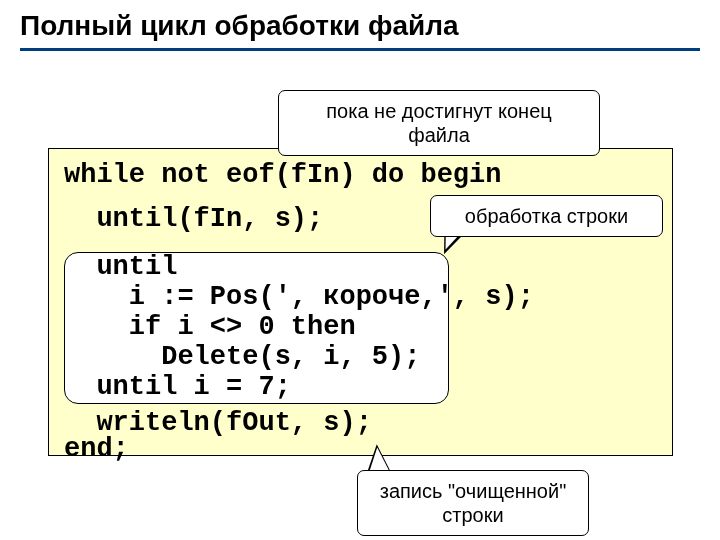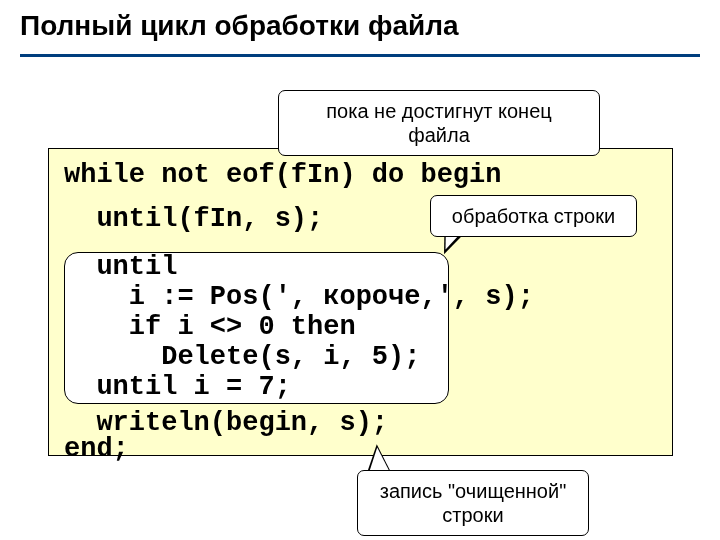--- a/index.html
+++ b/index.html
@@ -1,17 +1,17 @@
 <!DOCTYPE html>
 <html><head>
   <meta charset="utf-8">
   <style>
     * { box-sizing: border-box; margin: 0; padding: 0; }
     body { width: 720px; height: 540px; background: #fff; font-family: Arial, sans-serif; position: relative; }
-    .title { font-size: 28px; font-weight: bold; color: #000; padding: 10px 20px 12px 20px; }
+    .title { font-size: 28px; font-weight: bold; color: #000; padding: 10px 20px 6px 20px; }
     .title-underline { height: 3px; background: #003E7E; margin: 0 20px; }
     .callout {
       position: absolute;
       background: #fff;
       border: 1.5px solid #000;
       border-radius: 7px;
       padding: 8px 16px;
       font-size: 20px;
       text-align: center;
       line-height: 1.2;
@@ -36,21 +36,21 @@
       left: 64px;
       top: 252px;
       width: 385px;
       height: 152px;
       background: #fff;
       border: 1.5px solid #000;
       border-radius: 14px;
     }
     .code-line { position: absolute; font-family: Liberation Mono, monospace; font-size: 27px; font-weight: bold; white-space: pre; }
     .callout1 { left: 278px; top: 90px; width: 322px; }
-    .callout2 { left: 430px; top: 195px; width: 207px; }
+    .callout2 { left: 430px; top: 195px; width: 233px; }
     .callout3 { left: 357px; top: 470px; width: 232px; }
     .tail1 {
       position: absolute;
       left: 310px; top: 120px; width: 0; height: 0;
       border-left: 12px solid transparent;
       border-right: 12px solid transparent;
       border-top: 28px solid #000;
     }
     .tail1-inner {
       position: absolute;
@@ -101,21 +101,21 @@
 <div class="code-block"></div>
 <div class="inner-block"></div>
 
 <div class="code-line" style="left:64px; top:160px;">while not eof(fIn) do begin</div>
 <div class="code-line" style="left:64px; top:204px;">  until(fIn, s);</div>
 <div class="code-line" style="left:64px; top:252px;">  until</div>
 <div class="code-line" style="left:64px; top:282px;">    i := Pos(', короче,', s);</div>
 <div class="code-line" style="left:64px; top:312px;">    if i &lt;&gt; 0 then</div>
 <div class="code-line" style="left:64px; top:342px;">      Delete(s, i, 5);</div>
 <div class="code-line" style="left:64px; top:372px;">  until i = 7;</div>
-<div class="code-line" style="left:64px; top:408px;">  writeln(begin, s);</div>
+<div class="code-line" style="left:64px; top:408px;">  writeln(fOut, s);</div>
 <div class="code-line" style="left:64px; top:434px;">end;</div>
 
 <div class="tail1"></div>
 <div class="tail1-inner"></div>
 <div class="callout callout1">пока не достигнут конец файла</div>
 
 <div class="tail2"></div>
 <div class="tail2-inner"></div>
 <div class="callout callout2">обработка строки</div>
 

